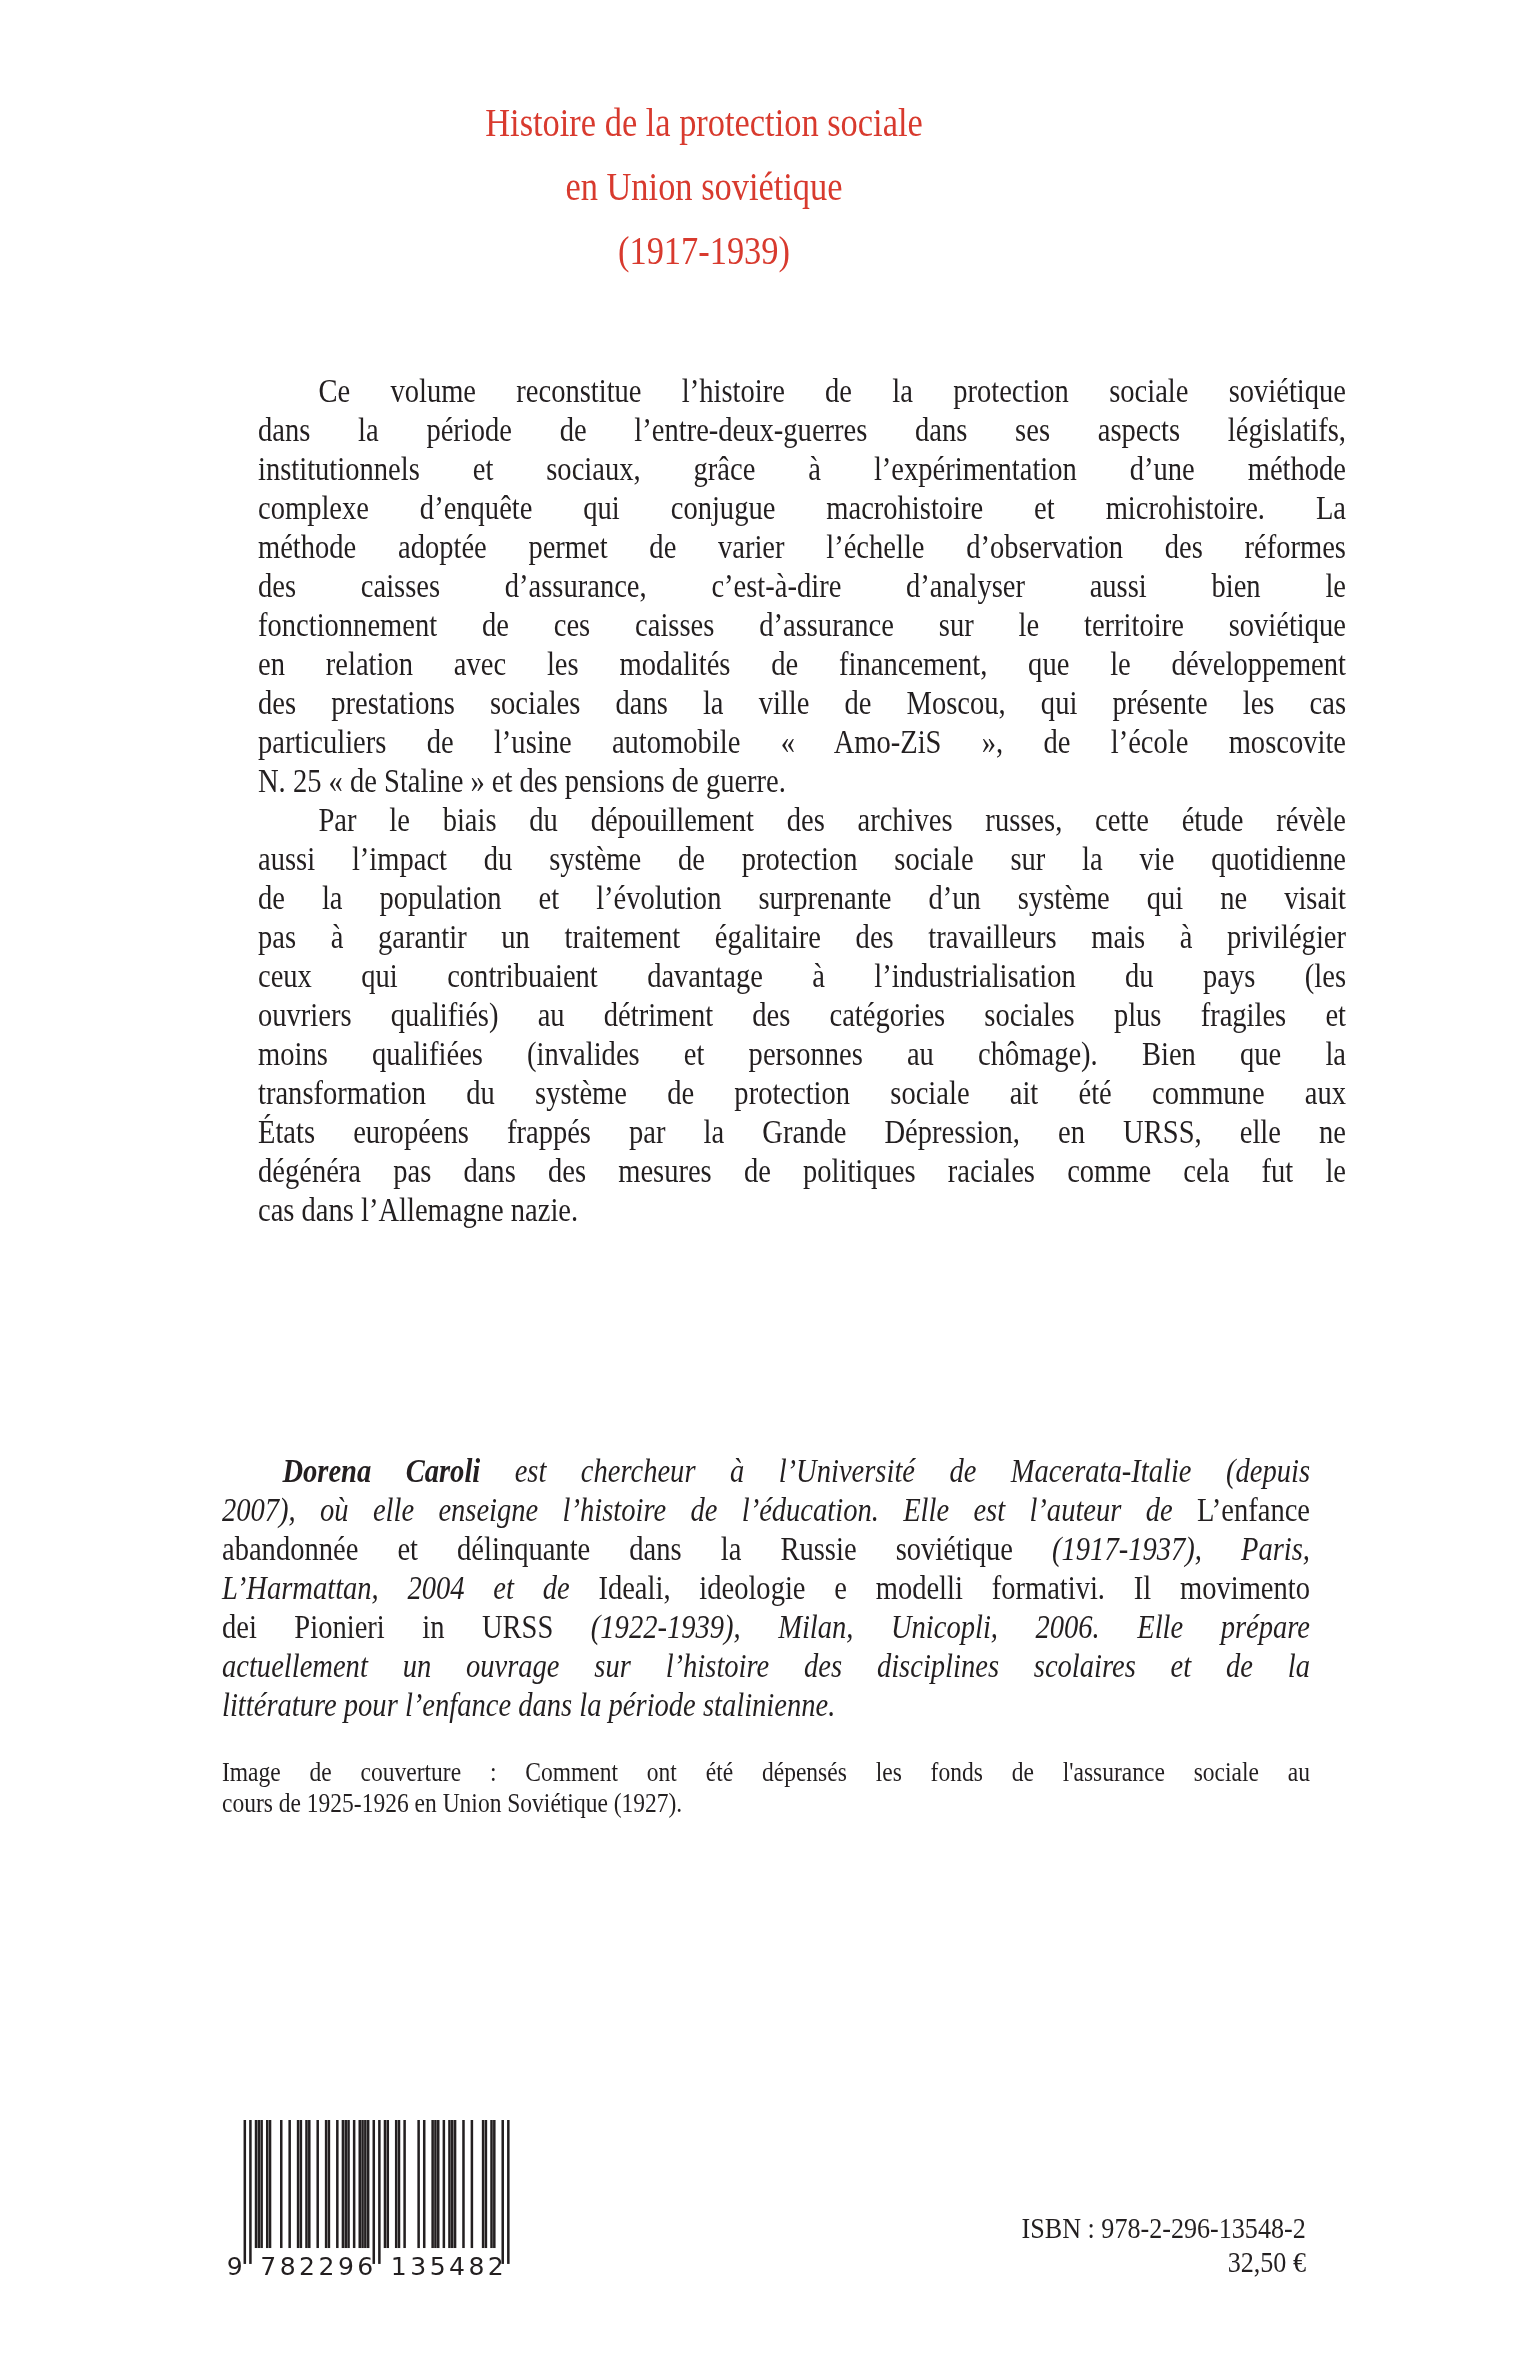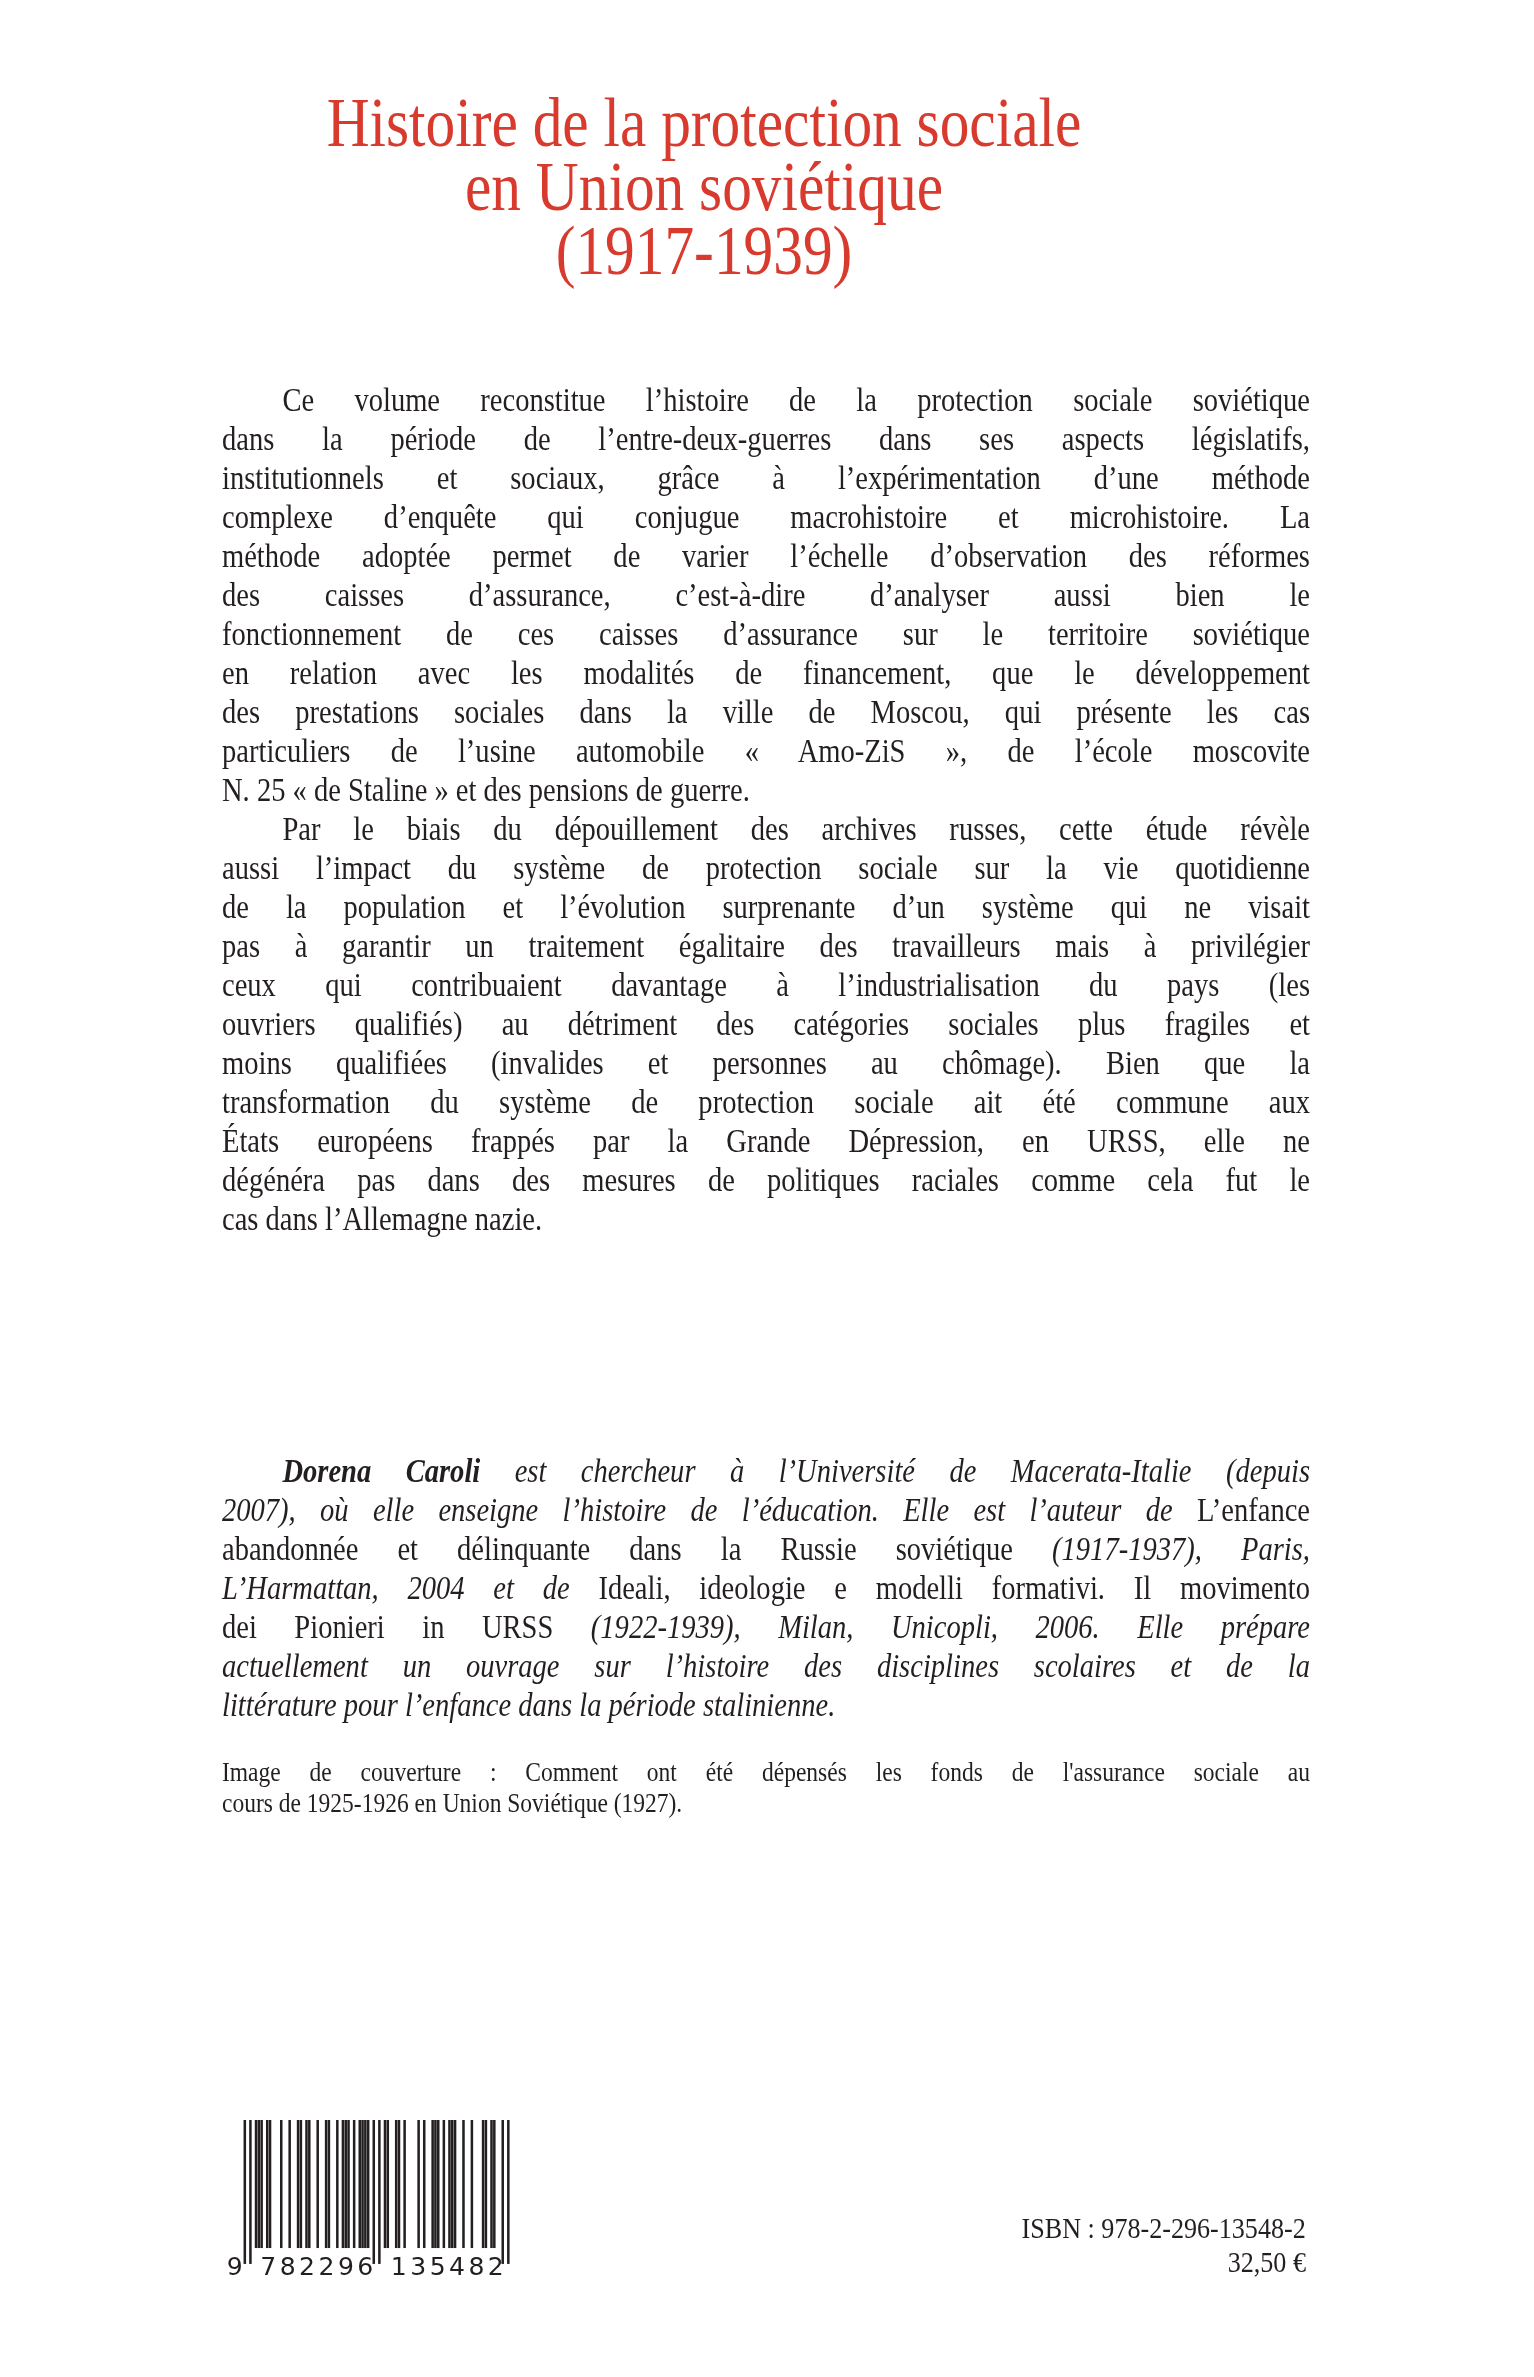--- a/index.html
+++ b/index.html
@@ -3,21 +3,21 @@
   <meta charset="utf-8">
   <style>
     html, body { margin: 0; padding: 0; background: #ffffff; }
     body {
       width: 1534px; height: 2377px; position: relative; overflow: hidden;
       font-family: "Liberation Serif", "DejaVu Serif", serif; color: #231f20;
     }
     .title {
       position: absolute; left: 0; width: 1408px; top: 91px;
       text-align: center; color: #d83a2e;
-      font-size: 69px; line-height: 64px;
+      font-size: 40px; line-height: 64px;
     }
     .title .line {
       display: block; transform: scaleX(0.86); transform-origin: center;
       white-space: nowrap;
     }
     .block {
       position: absolute; left: 222px; width: 1088px;
     }
     .para {
       margin: 0; font-size: 34px; line-height: 39px;
@@ -26,21 +26,21 @@
     
     .condensed {
       width: 1296px; transform: scaleX(0.8395); transform-origin: left top;
     }
     .para .row {
       display: block; text-align: justify; text-align-last: justify; white-space: nowrap;
       height: 39px;
     }
     .para .row.last { text-align-last: left; }
     .para .row.indent { padding-left: 72px; }
-    .body-text { top: 380px; }
+    .body-text { top: 371px; margin-left: 36px; }
     .body-text .p2 { margin-top: 0; }
     .bio { top: 1451px; }
     .bio .para { font-style: italic; }
     .bio .up { font-style: normal; }
     .bio .name { font-weight: bold; font-style: italic; }
     .caption { top: 1756px; }
     .caption .para { font-size: 28px; line-height: 31px; }
     .caption .para .row { height: 31px; }
     .barcode { position: absolute; left: 225px; top: 2120px; width: 289px; height: 159px; }
     .isbn {

